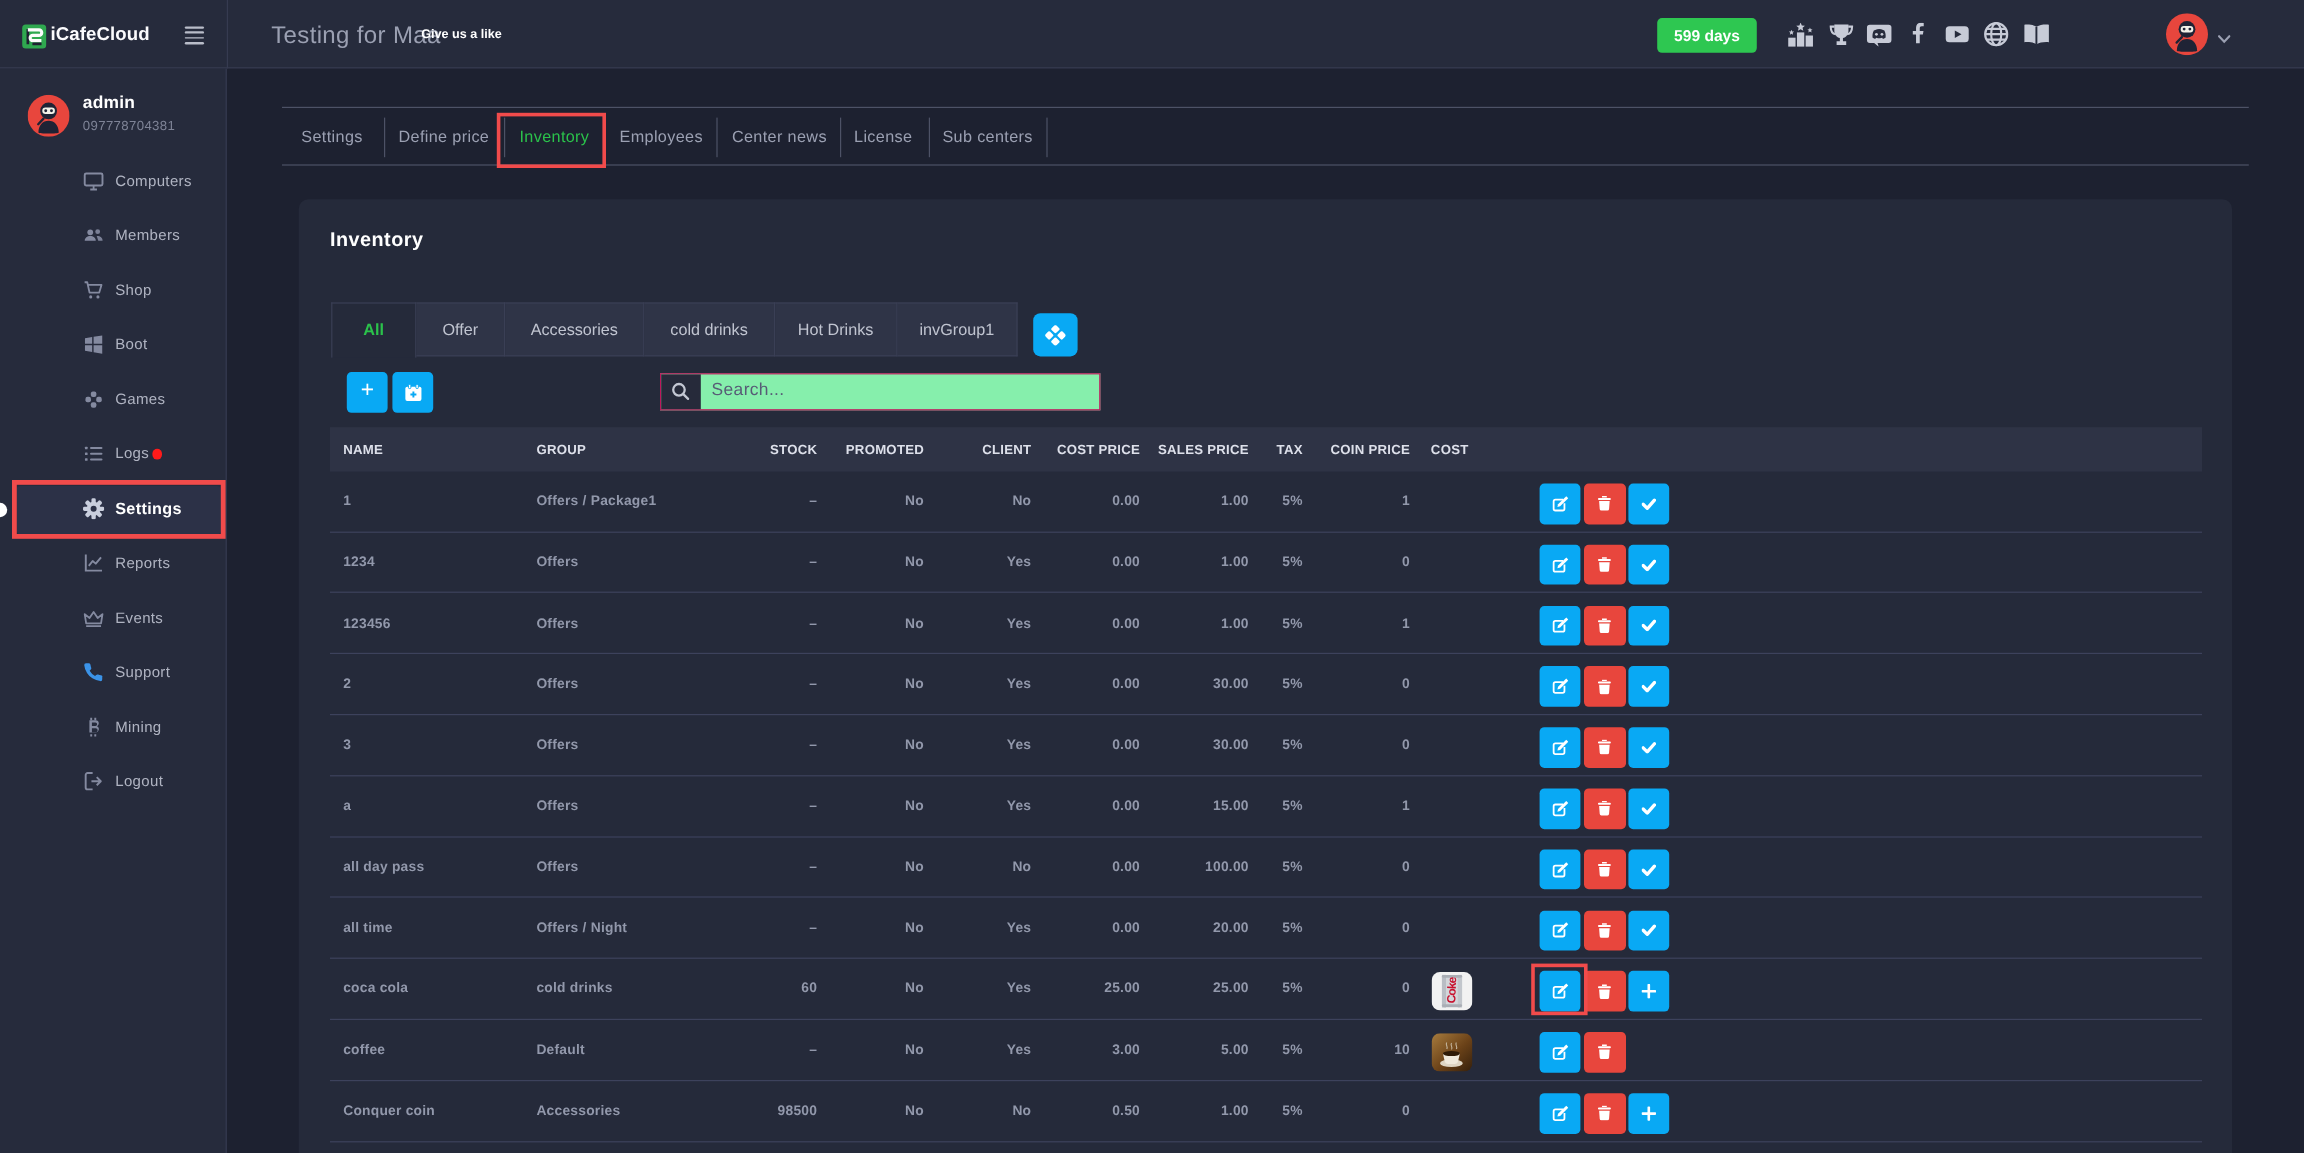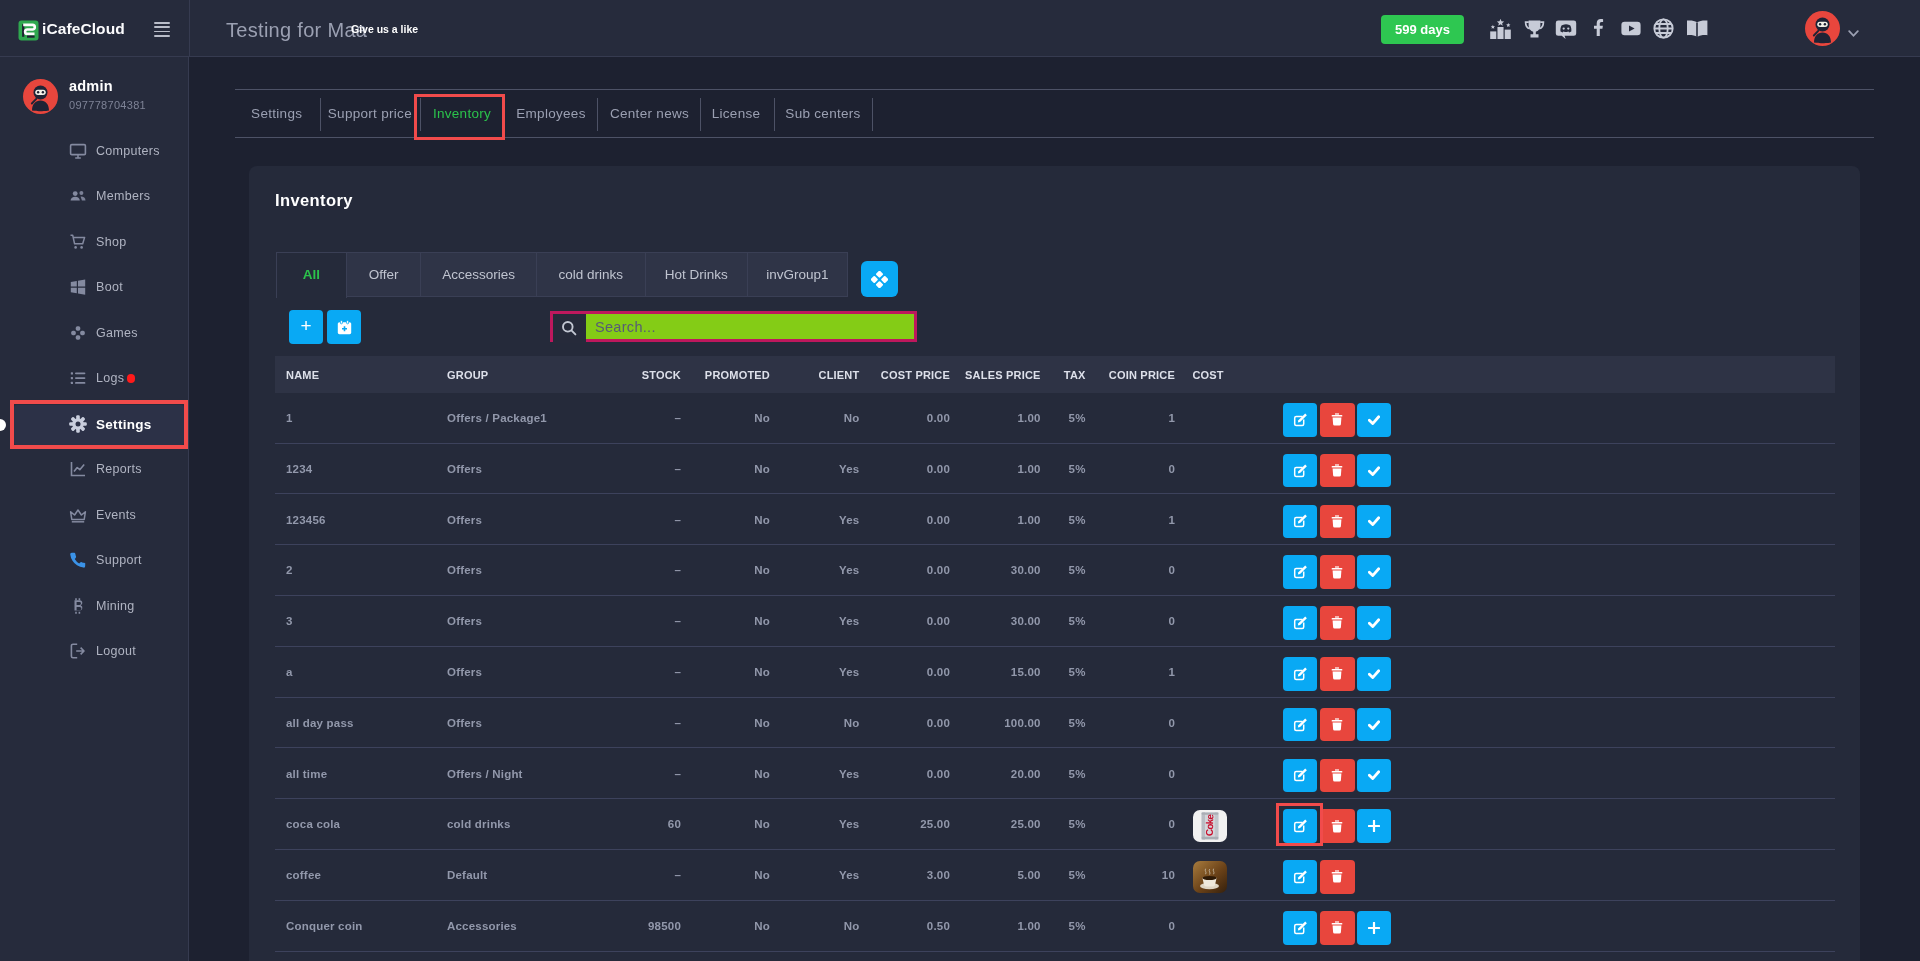--- a/index.html
+++ b/index.html
@@ -211,21 +211,21 @@
 <div class="mitem" style="top:571.5px">
 <div class="micon"><svg width="18" height="18" viewBox="0 0 18 18" style="">
           <path d="M8.2 2.2H4A1.6 1.6 0 0 0 2.4 3.8v10.4A1.6 1.6 0 0 0 4 15.8h4.2" fill="none" stroke="#848aa0" stroke-width="1.6"></path>
           <path d="M11.6 5.6L15 9l-3.4 3.4M15 9H7.2" fill="none" stroke="#848aa0" stroke-width="1.6" stroke-linejoin="round"></path>
         </svg></div>
 <div class="mlabel">Logout</div>
 </div>
 </div>
 <div id="tabsbar">
 <div class="tab" style="left:41.7px;width:160px;margin-left:-80px;color:#9ba0b2">Settings</div>
-<div class="tab" style="left:134.9px;width:160px;margin-left:-80px;color:#9ba0b2">Support price</div>
+<div class="tab" style="left:134.9px;width:160px;margin-left:-80px;color:#9ba0b2">Define price</div>
 <div class="tab" style="left:227.0px;width:160px;margin-left:-80px;color:#2bc24b">Inventory</div>
 <div class="tab" style="left:316.0px;width:160px;margin-left:-80px;color:#9ba0b2">Employees</div>
 <div class="tab" style="left:414.5px;width:160px;margin-left:-80px;color:#9ba0b2">Center news</div>
 <div class="tab" style="left:501.0px;width:160px;margin-left:-80px;color:#9ba0b2">License</div>
 <div class="tab" style="left:588.0px;width:160px;margin-left:-80px;color:#9ba0b2">Sub centers</div>
 <div class="tabsep" style="left:85.0px"></div>
 <div class="tabsep" style="left:185.0px"></div>
 <div class="tabsep" style="left:268.5px"></div>
 <div class="tabsep" style="left:362.4px"></div>
 <div class="tabsep" style="left:465.4px"></div>
@@ -253,21 +253,21 @@
       <div style="color:#fff;font-size:19px;font-weight:normal;margin-top:-2px">+</div>
     </div>
 <div class="btn" style="left:78.2px;top:144px;width:33.7px;height:34px">
       <svg width="15" height="15" viewBox="0 0 15 15" style="">
         <rect x="0.8" y="2.2" width="13.4" height="12" rx="1.6" fill="#fff"></rect>
         <rect x="3.4" y="0.4" width="2" height="3.4" rx="0.8" fill="#fff" stroke="#09a9f4" stroke-width="0.8"></rect>
         <rect x="9.6" y="0.4" width="2" height="3.4" rx="0.8" fill="#fff" stroke="#09a9f4" stroke-width="0.8"></rect>
         <path d="M7.5 6.3v5M5 8.8h5" stroke="#09a9f4" stroke-width="1.6"></path>
       </svg>
     </div>
-<div class="abs" style="left:301px;top:144.5px;width:367px;height:31px;border:3px solid #be185d;background:#84cc16">
+<div class="abs" style="left:301px;top:144.5px;width:367px;height:31px;border:1px solid #be185d;background:#86efac">
 <div class="abs" style="left:0;top:0;width:32.7px;height:29px;background:#262a3a;display:flex;align-items:center;justify-content:center">
         <svg width="16" height="16" viewBox="0 0 16 16" style="">
           <circle cx="6.8" cy="6.8" r="4.8" fill="none" stroke="#c3c7d3" stroke-width="1.9"></circle>
           <path d="M10.4 10.4l4 4" stroke="#c3c7d3" stroke-width="1.9" stroke-linecap="round"></path>
         </svg>
       </div>
 <div class="abs" style="left:42px;top:5px;font-size:14.5px;color:#575c76;letter-spacing:0.3px">Search...</div>
 </div>
 <div class="abs" style="left:25.5px;top:189.5px;width:1560.5px;height:37.4px;background:#2e3345"></div>
 <div class="abs" style="left:25.5px;top:189.5px;width:1560.5px;height:37.4px">

